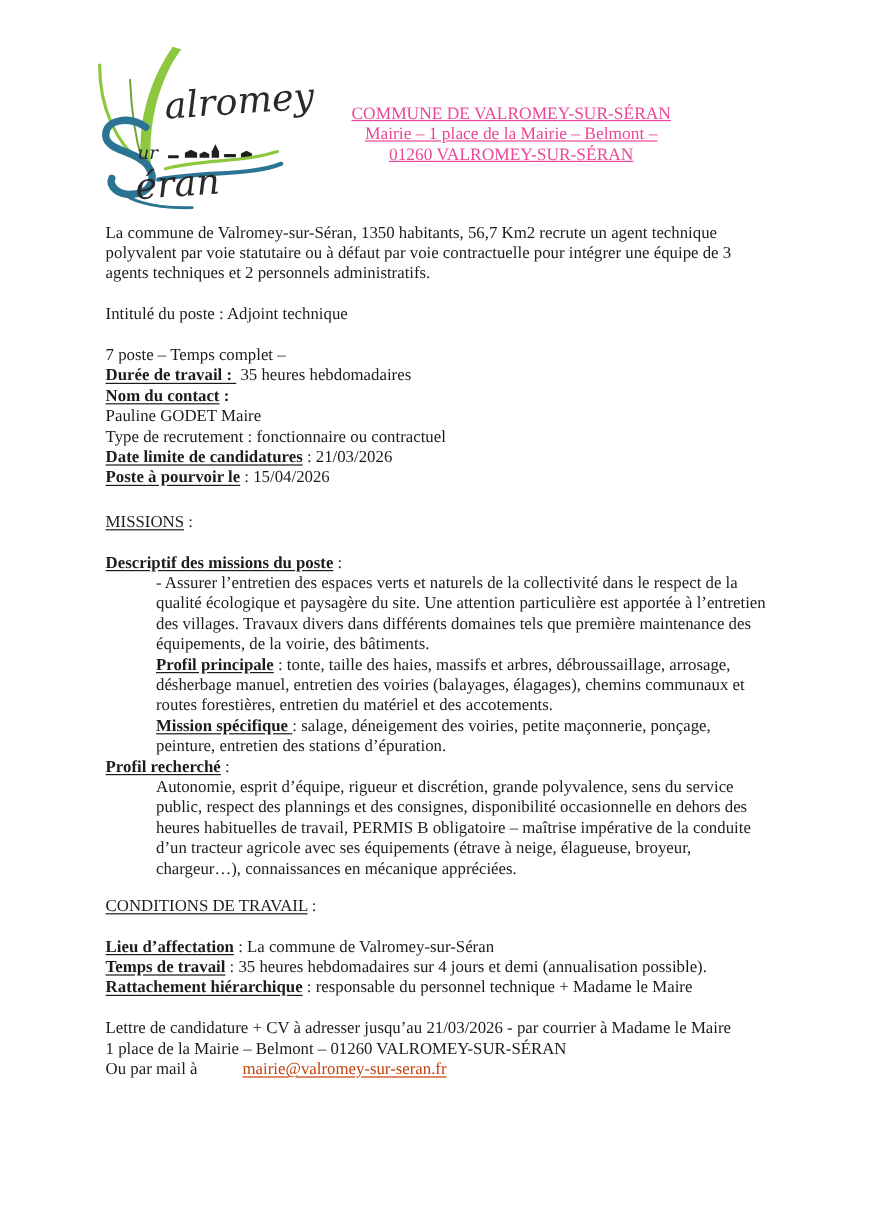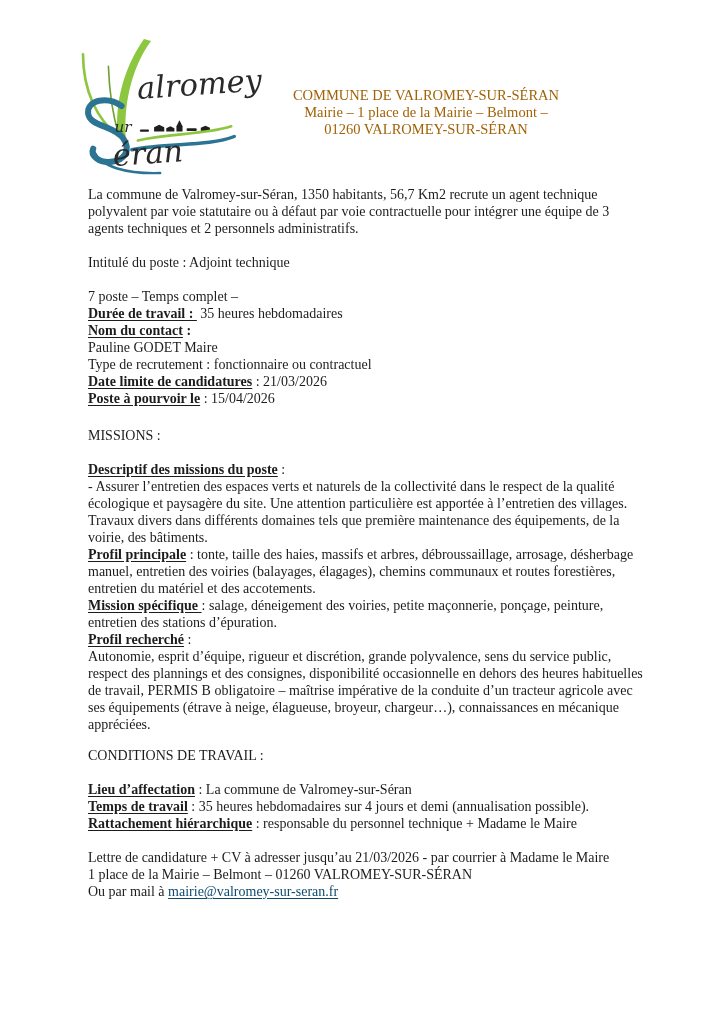--- a/index.html
+++ b/index.html
@@ -5,34 +5,34 @@
   html,body { margin:0; padding:0; background:#ffffff; }
   .page {
     position:relative; width:724px; height:1024px; background:#ffffff;
     font-family:"Liberation Serif", serif; font-size:14px; line-height:17px;
     color:#1c1c1c; overflow:hidden;
   }
   .logo { position:absolute; left:60px; top:38px; width:176px; height:132px; }
   .logo svg { overflow:visible; }
   .addr {
     position:absolute; left:252px; top:87px; width:348px;
-    text-align:center; font-size:14.5px; line-height:17px; color:#a16207;
+    text-align:center; font-size:14.5px; line-height:17px; color:#ec4899;text-decoration:underline;
   }
   .content { position:absolute; left:88px; top:186px; width:556px; }
   p { margin:0; }
   .para, .line { white-space:pre-wrap; }
   .center { }
-  .indent { }
+  .indent { margin-left:42px; }
   .bu { font-weight:bold; text-decoration:underline; text-underline-offset:2px; }
   .b  { font-weight:bold; }
-  .u  { text-underline-offset:2px;text-align:center; }
+  .u  { text-decoration:underline; text-underline-offset:2px;text-align:center; }
   .gap1 { margin-top:17px; }
   .gap2 { margin-top:20px; }
   .gap3 { margin-top:14px; }
-  a.mail { color:#0c4a6e; text-decoration:underline; text-underline-offset:2px; cursor:pointer; }
+  a.mail { color:#c2410c; text-decoration:underline; text-underline-offset:2px; cursor:pointer;margin-left:34px; }
   .script-txt { font-family:"DejaVu Serif", serif; font-style:italic; }
 </style>
 </head>
 <body>
 
 <div class="page">
 
   <header>
     <div class="logo">
       <svg viewBox="0 0 172 130" width="176" height="132" xmlns="http://www.w3.org/2000/svg">

